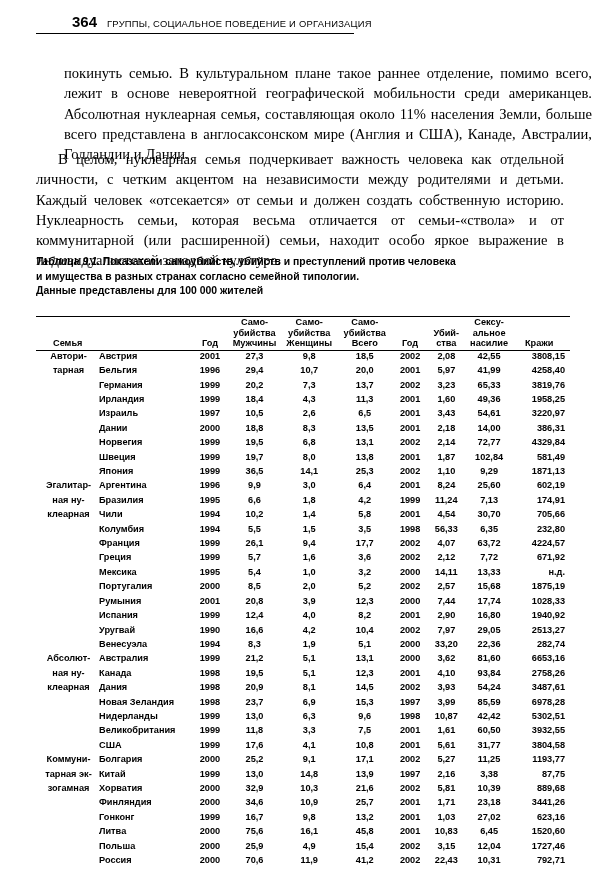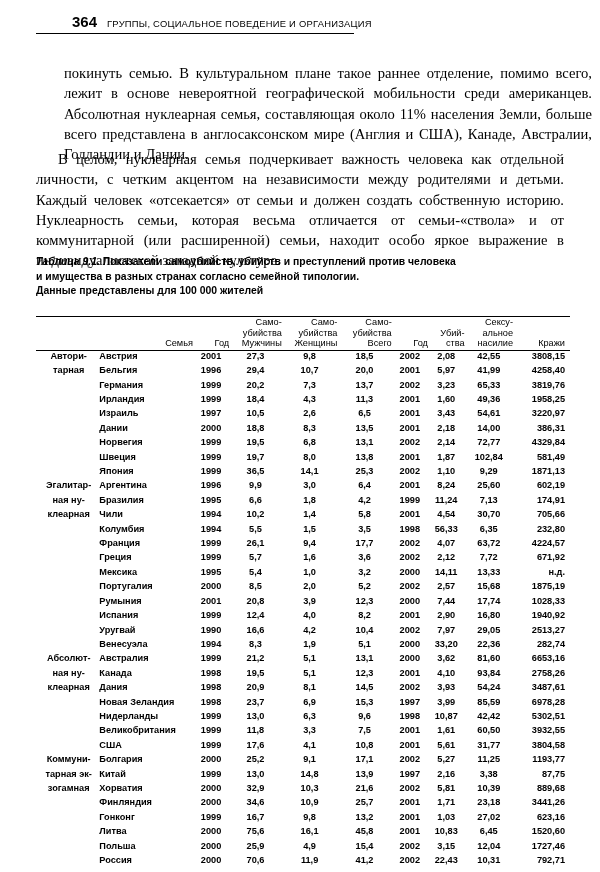--- a/index.html
+++ b/index.html
@@ -102,25 +102,24 @@
   }
   table.data {
     border-collapse: collapse;
     width: 534px;
     font-family: "Liberation Sans", sans-serif;
     font-size: 9.2px;
     font-weight: bold;
     line-height: 10.6px;
   }
   table.data thead th {
-    font-weight: normal;
+    font-weight: bold;
     vertical-align: bottom;
     padding: 0 0 1px 0;
     white-space: nowrap;
-    text-align: right;
   }
   .rule-top td, .rule-top th {
     border-top: 1.3px solid #000;
   }
   .rule-head td, .rule-head th {
     border-bottom: 1.3px solid #000;
   }
   tbody td {
     padding: 0;
     height: 14.42px;

